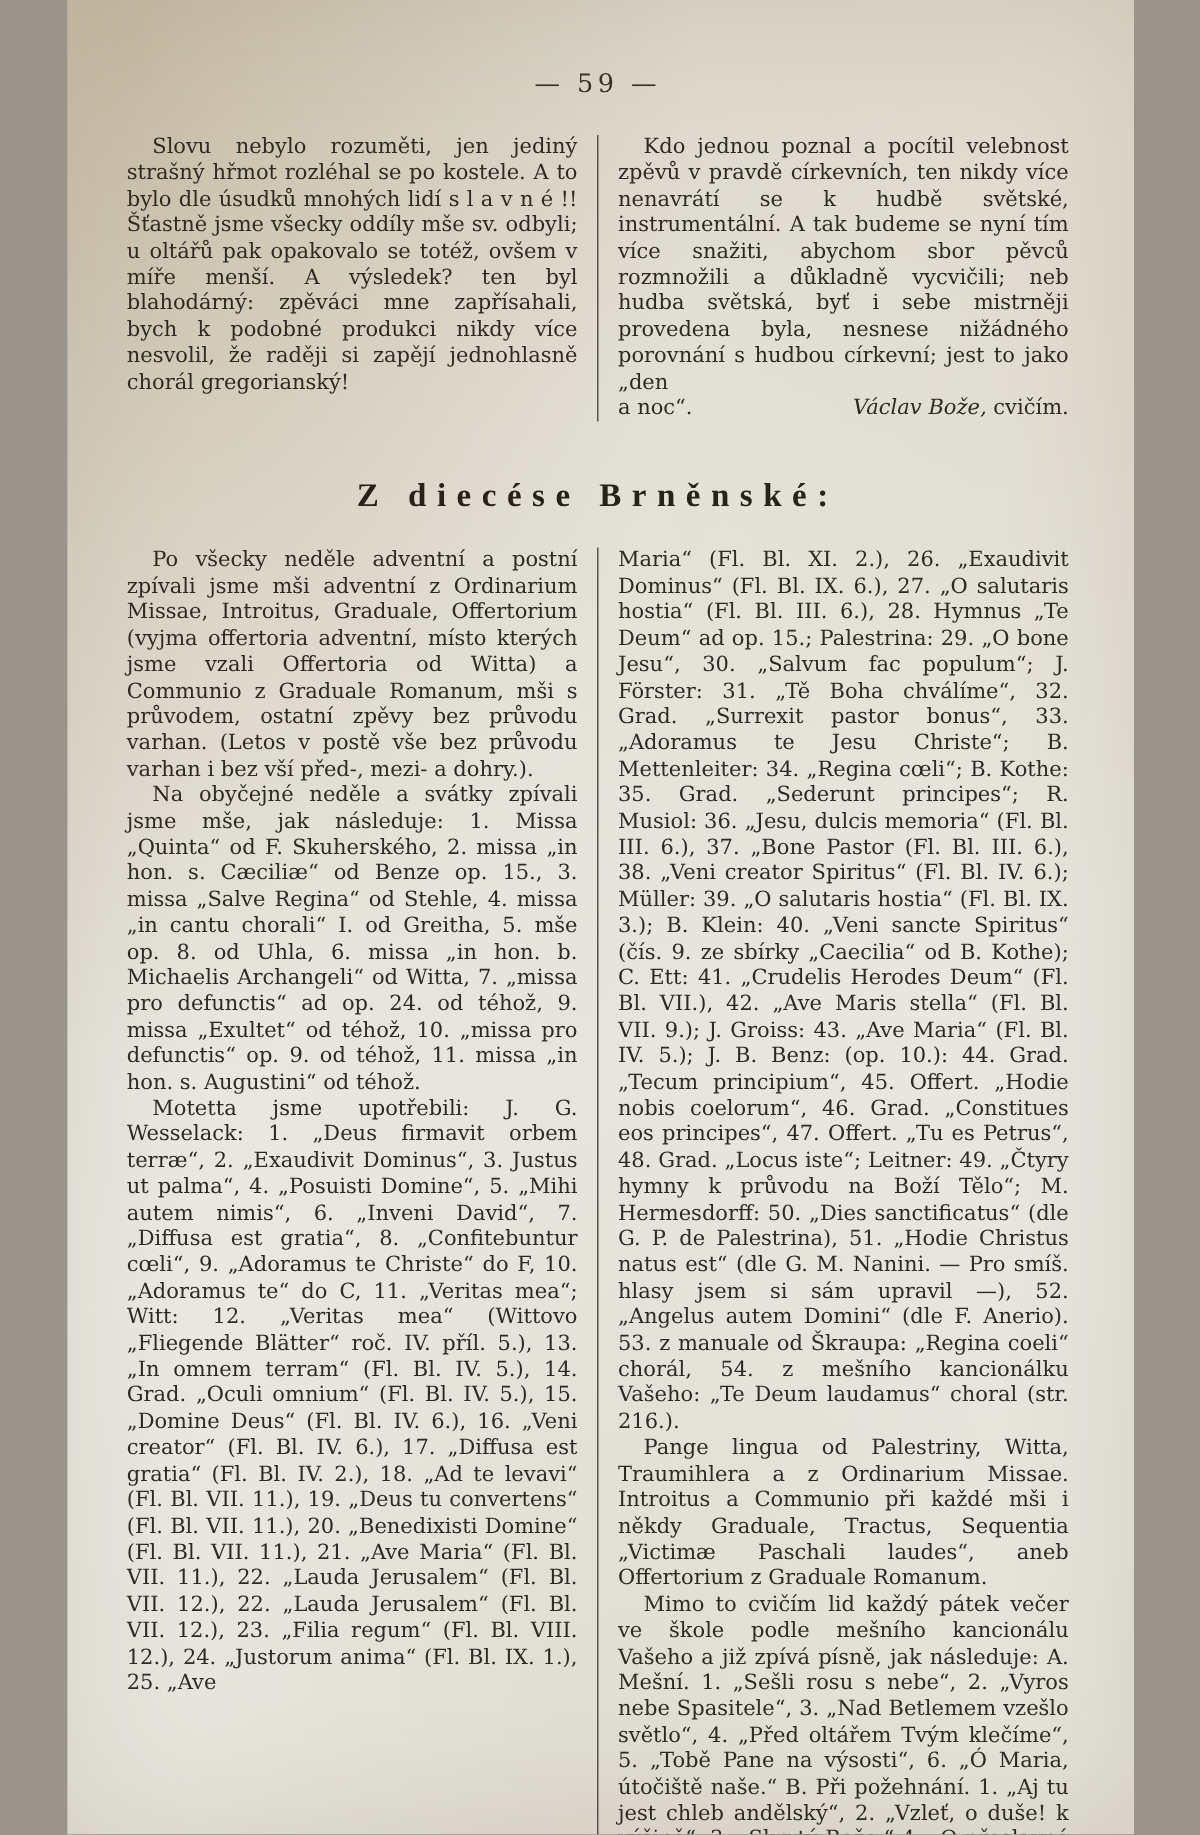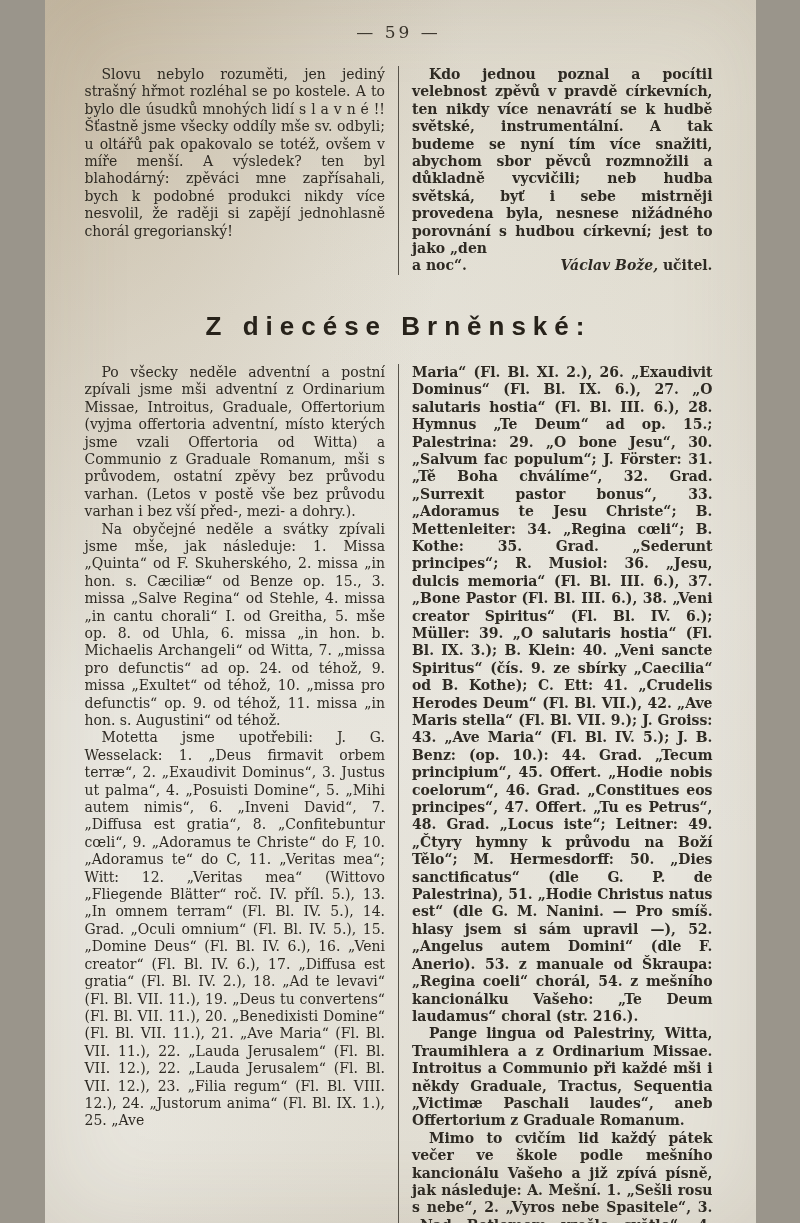--- a/index.html
+++ b/index.html
@@ -2,21 +2,21 @@
 <html><head>
 <meta charset="utf-8">
 <style>
   html,body { margin:0; padding:0; background:#9a958b; }
   .page {
     position: relative;
     width: 711px;
     height: 1223px;
     box-sizing: border-box;
     margin: 0 auto;
-    padding: 16px 43px 0 40px;
+    padding: 40px 43px 0 40px;
     background:
       radial-gradient(ellipse at 6% 3%, rgba(158,132,92,0.30), rgba(158,132,92,0) 40%),
       radial-gradient(ellipse at 102% 15%, rgba(205,195,170,0.22), rgba(205,195,170,0) 45%),
       radial-gradient(ellipse at 50% 110%, rgba(170,155,125,0.10), rgba(170,155,125,0) 55%),
       linear-gradient(158deg, #d9d3c5 0%, #e4e1d7 26%, #eae8e1 58%, #e4e1d7 100%);
     box-shadow: inset 0 0 90px rgba(110,95,65,0.14);
     font-family: "DejaVu Serif", "Liberation Serif", serif;
     color: #2e2a23;
     overflow: hidden;
   }
@@ -31,32 +31,31 @@
   .col {
     width: 345px;
     text-align: justify;
     font-size: 14px;
     line-height: 17.4px;
   }
   .col-right {
     border-left: 1px solid #57534a;
     padding-left: 13px;
     margin-left: 13px;
-    font-weight: bold;
   }
   p { margin: 0; }
   .indent { text-indent: 17px; }
   .sig-line { display: flex; justify-content: space-between; }
   .sig { white-space: nowrap; }
   .sig-name { font-style: italic; }
   .section-heading {
     text-align: center;
-    font-family: Liberation Sans, sans-serif;
+    font-family: Liberation Serif, serif;
     font-weight: bold;
-    font-size: 26px;
+    font-size: 22px;
     letter-spacing: 7px;
     color: #27221a;
     margin: 36px 0 22px 0;
   }
   .article-title {
     text-align: center;
     font-weight: normal;
     font-size: 15.5px;
     margin: 0 0 16px 0;
     line-height: 22px;
@@ -75,21 +74,21 @@
   <div class="page-number">— 59 —</div>
 
   <div class="two-col">
     <div class="col col-left">
       <p class="indent">Slovu nebylo rozuměti, jen jediný strašný hřmot rozléhal se po kostele. A to bylo dle úsudků mnohých lidí s l a v n é !! Šťastně jsme všecky oddíly mše sv. odbyli; u oltářů pak opakovalo se totéž, ovšem v míře menší. A výsledek? ten byl blahodárný: zpěváci mne zapřísahali, bych k podobné produkci nikdy více nesvolil, že raději si zapějí jednohlasně chorál gregorianský!</p>
     </div>
     <div class="col col-right">
       <p class="indent">Kdo jednou poznal a pocítil velebnost zpěvů v pravdě církevních, ten nikdy více nenavrátí se k hudbě světské, instrumentální. A tak budeme se nyní tím více snažiti, abychom sbor pěvců rozmnožili a důkladně vycvičili; neb hudba světská, byť i sebe mistrněji provedena byla, nesnese nižádného porovnání s hudbou církevní; jest to jako „den</p>
       <div class="sig-line">
         <span>a noc“.</span>
-        <span class="sig"><span class="sig-name">Václav Bože,</span> <span>učitel.</span></span>
+        <span class="sig"><span class="sig-name">Václav Bože,</span> <span>cvičím.</span></span>
       </div>
     </div>
   </div>
 
   <h1 class="section-heading">Z diecése Brněnské:</h1>
 
   <div class="two-col">
     <div class="col col-left">
       <p class="indent">Po všecky neděle adventní a postní zpívali jsme mši adventní z Ordinarium Missae, Introitus, Graduale, Offertorium (vyjma offertoria adventní, místo kterých jsme vzali Offertoria od Witta) a Communio z Graduale Romanum, mši s průvodem, ostatní zpěvy bez průvodu varhan. (Letos v postě vše bez průvodu varhan i bez vší před-, mezi- a dohry.).</p>
       <p class="indent">Na obyčejné neděle a svátky zpívali jsme mše, jak následuje: 1. Missa „Quinta“ od F. Skuherského, 2. missa „in hon. s. Cæciliæ“ od Benze op. 15., 3. missa „Salve Regina“ od Stehle, 4. missa „in cantu chorali“ I. od Greitha, 5. mše op. 8. od Uhla, 6. missa „in hon. b. Michaelis Archangeli“ od Witta, 7. „missa pro defunctis“ ad op. 24. od téhož, 9. missa „Exultet“ od téhož, 10. „missa pro defunctis“ op. 9. od téhož, 11. missa „in hon. s. Augustini“ od téhož.</p>

